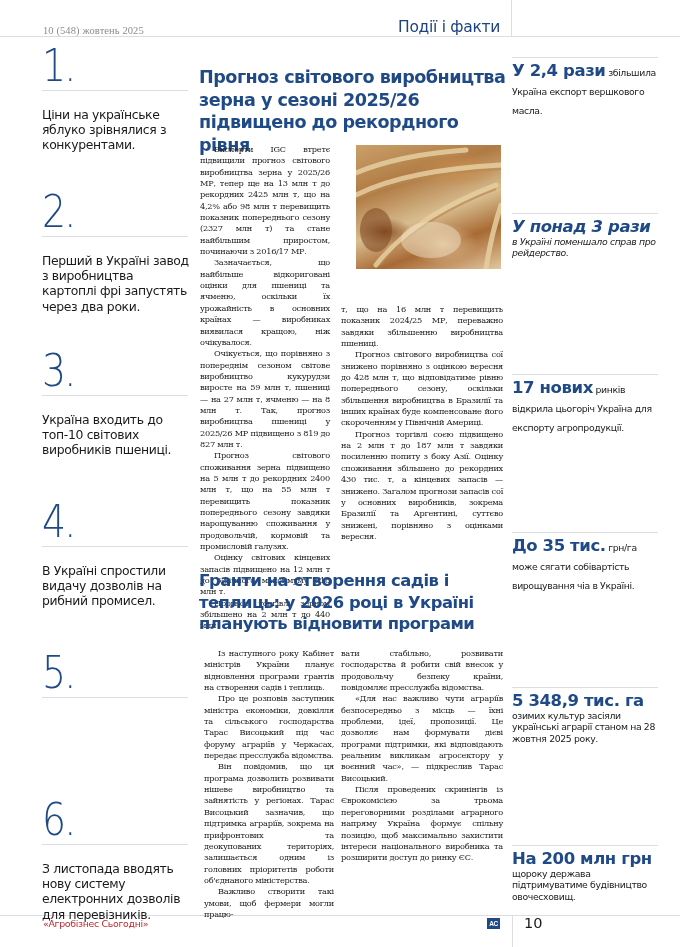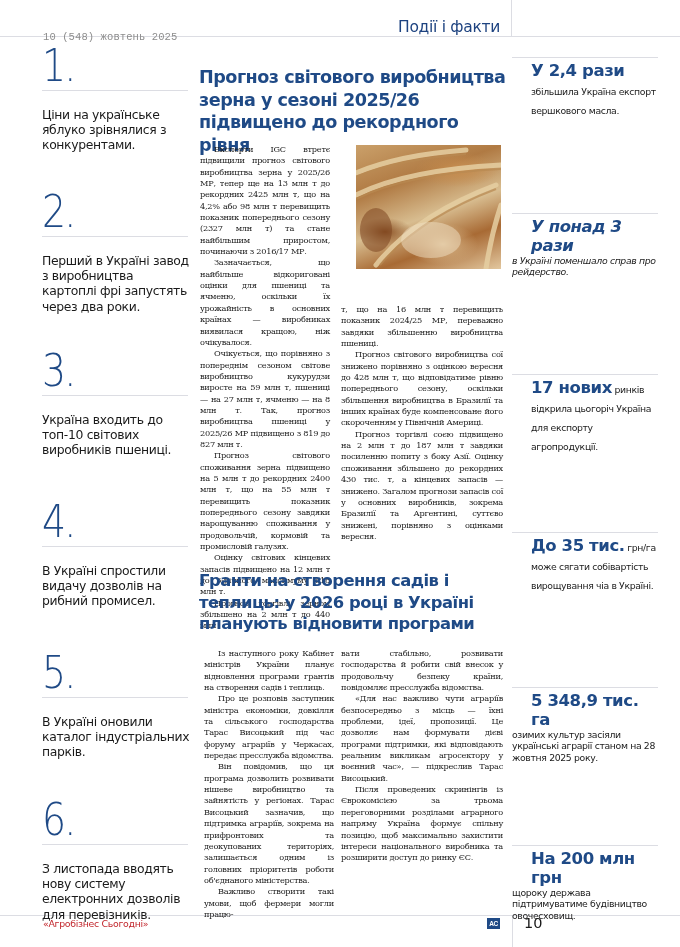--- a/index.html
+++ b/index.html
@@ -2,21 +2,21 @@
 <html><head>
 <meta charset="utf-8">
 <style>
   * { box-sizing: border-box; margin: 0; padding: 0; }
   html, body { width: 680px; height: 947px; background: #ffffff; overflow: hidden; }
   body { position: relative; font-family: "DejaVu Sans", sans-serif; color: #1a1a1a; }
 
   .hline { position: absolute; height: 1px; background: #dcdde3; }
   .vline { position: absolute; width: 1px; background: #dcdde3; }
 
-  .issue { position: absolute; left: 43px; top: 31px; font-family: Liberation Mono, monospace; font-size: 10.5px; color: #8c8c8c; letter-spacing: 0.1px; }
+  .issue { position: absolute; left: 43px; top: 25px; font-family: Liberation Serif, serif; font-size: 10.5px; color: #8c8c8c; letter-spacing: 0.1px; }
   .section { position: absolute; right: 180px; top: 18px; font-family: "DejaVu Sans", sans-serif; font-size: 15.5px; color: #1e4380; letter-spacing: -0.3px; }
 
   
   .news { position: absolute; left: 42px; width: 148px; }
   .news .num { font-family: "DejaVu Sans", sans-serif; font-weight: 200; font-size: 44px; line-height: 44px; color: #1f4a86; letter-spacing: -2px; height: 44px; transform: scaleX(0.86); transform-origin: left; }
   .news .num::after { content: ""; }
   .news .rule { height: 1px; background: #dcdde3; width: 146px; margin-top: 2px; }
   .news .txt { font-family: "DejaVu Sans", sans-serif; font-size: 12.4px; line-height: 15.2px; color: #1a1a1a; margin-top: 16px; letter-spacing: -0.35px; }
 
   
@@ -38,21 +38,21 @@
       radial-gradient(ellipse 60px 25px at 70% 20%, #c68d4f 0%, rgba(198,141,79,0) 70%),
       linear-gradient(160deg, #caa06a 0%, #b07a43 30%, #d8bd90 55%, #a86a34 75%, #e2c79f 100%);
   }
   .photo svg { position: absolute; left: 0; top: 0; }
 
   
   .fact { position: absolute; left: 512px; width: 146px; }
   .fact .rule { height: 1px; background: #dcdde3; width: 146px; }
   .fact .big { font-family: "DejaVu Sans", sans-serif; font-weight: bold; font-size: 16.5px; line-height: 19px; color: #1f4a86; letter-spacing: -0.4px; }
   .fact .small { font-family: "DejaVu Sans", sans-serif; font-size: 9.3px; line-height: 11.3px; color: #1a1a1a; letter-spacing: -0.35px; }
-  .fact .lead { margin-top: 3px; margin-left: 19px; }
+  .fact .lead { margin-top: 3px; }
 
   .footer-src { position: absolute; left: 43px; top: 918px; font-family: "DejaVu Sans", sans-serif; font-size: 9.4px; color: #c2272d; letter-spacing: -0.3px; }
   .logo { position: absolute; left: 487px; top: 918px; width: 13px; height: 11px; background: #1f4a86; color: #fff; font-family: "Liberation Sans", sans-serif; font-size: 6.5px; font-weight: bold; line-height: 11px; text-align: center; letter-spacing: -0.5px; }
   .page-num { position: absolute; left: 524px; top: 915px; font-family: "DejaVu Sans", sans-serif; font-size: 14.5px; color: #1a1a1a; }
 </style>
 </head>
 <body>
 
 <div class="hline" style="left:0; top:36px; width:680px;"></div>
 <div class="vline" style="left:511px; top:0; height:36px;"></div>
@@ -78,21 +78,20 @@
   <div class="txt">Україна входить до топ-10 світових виробників пшениці.</div>
 </div>
 <div class="news" style="top:500px;">
   <div class="num">4.</div>
   <div class="rule"></div>
   <div class="txt">В Україні спростили видачу дозволів на рибний промисел.</div>
 </div>
 <div class="news" style="top:651px;">
   <div class="num">5.</div>
   <div class="rule"></div>
-  <div class="txt">В Україні оновили каталог індустріальних парків.</div>
 </div>
 <div class="news" style="top:798px;">
   <div class="num">6.</div>
   <div class="rule"></div>
   <div class="txt">З листопада вводять нову систему електронних дозволів для перевізників.</div>
 </div>
 
 <h2 class="headline h1">Прогноз світового виробництва зерна у сезоні 2025/26 підвищено до рекордного рівня</h2>
 
 <div class="body-col c1">

